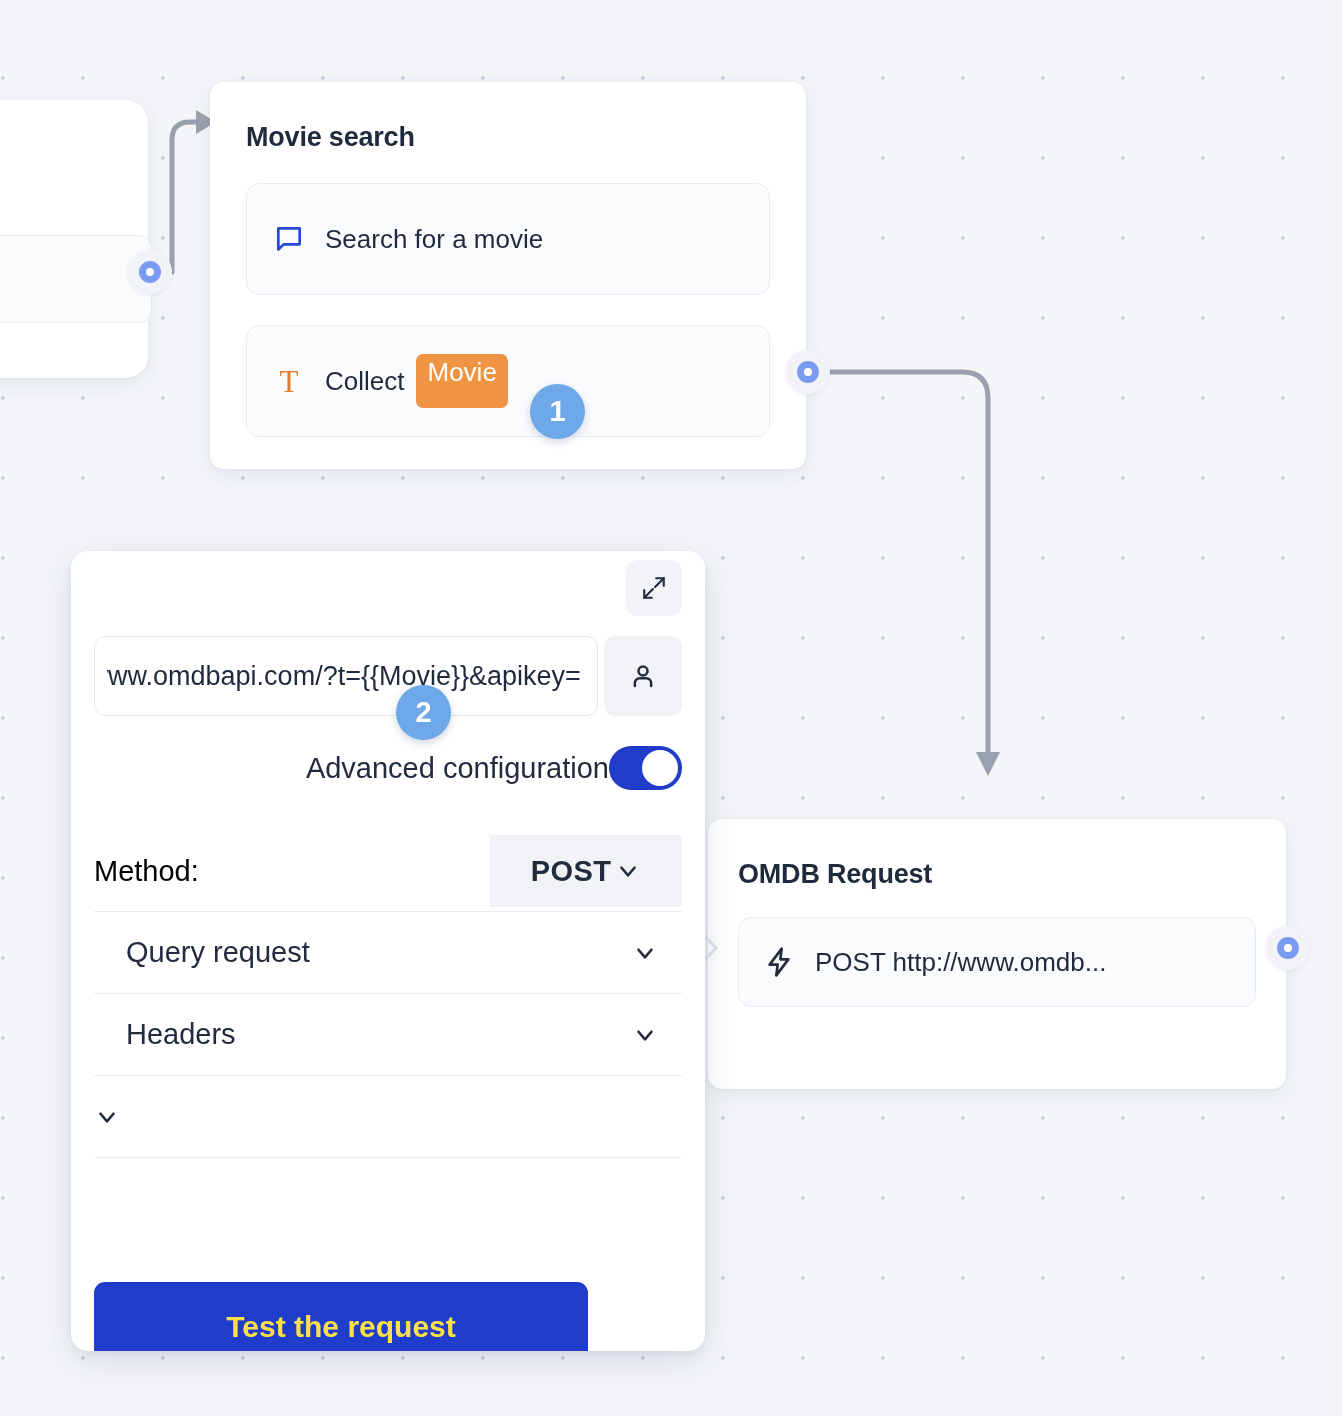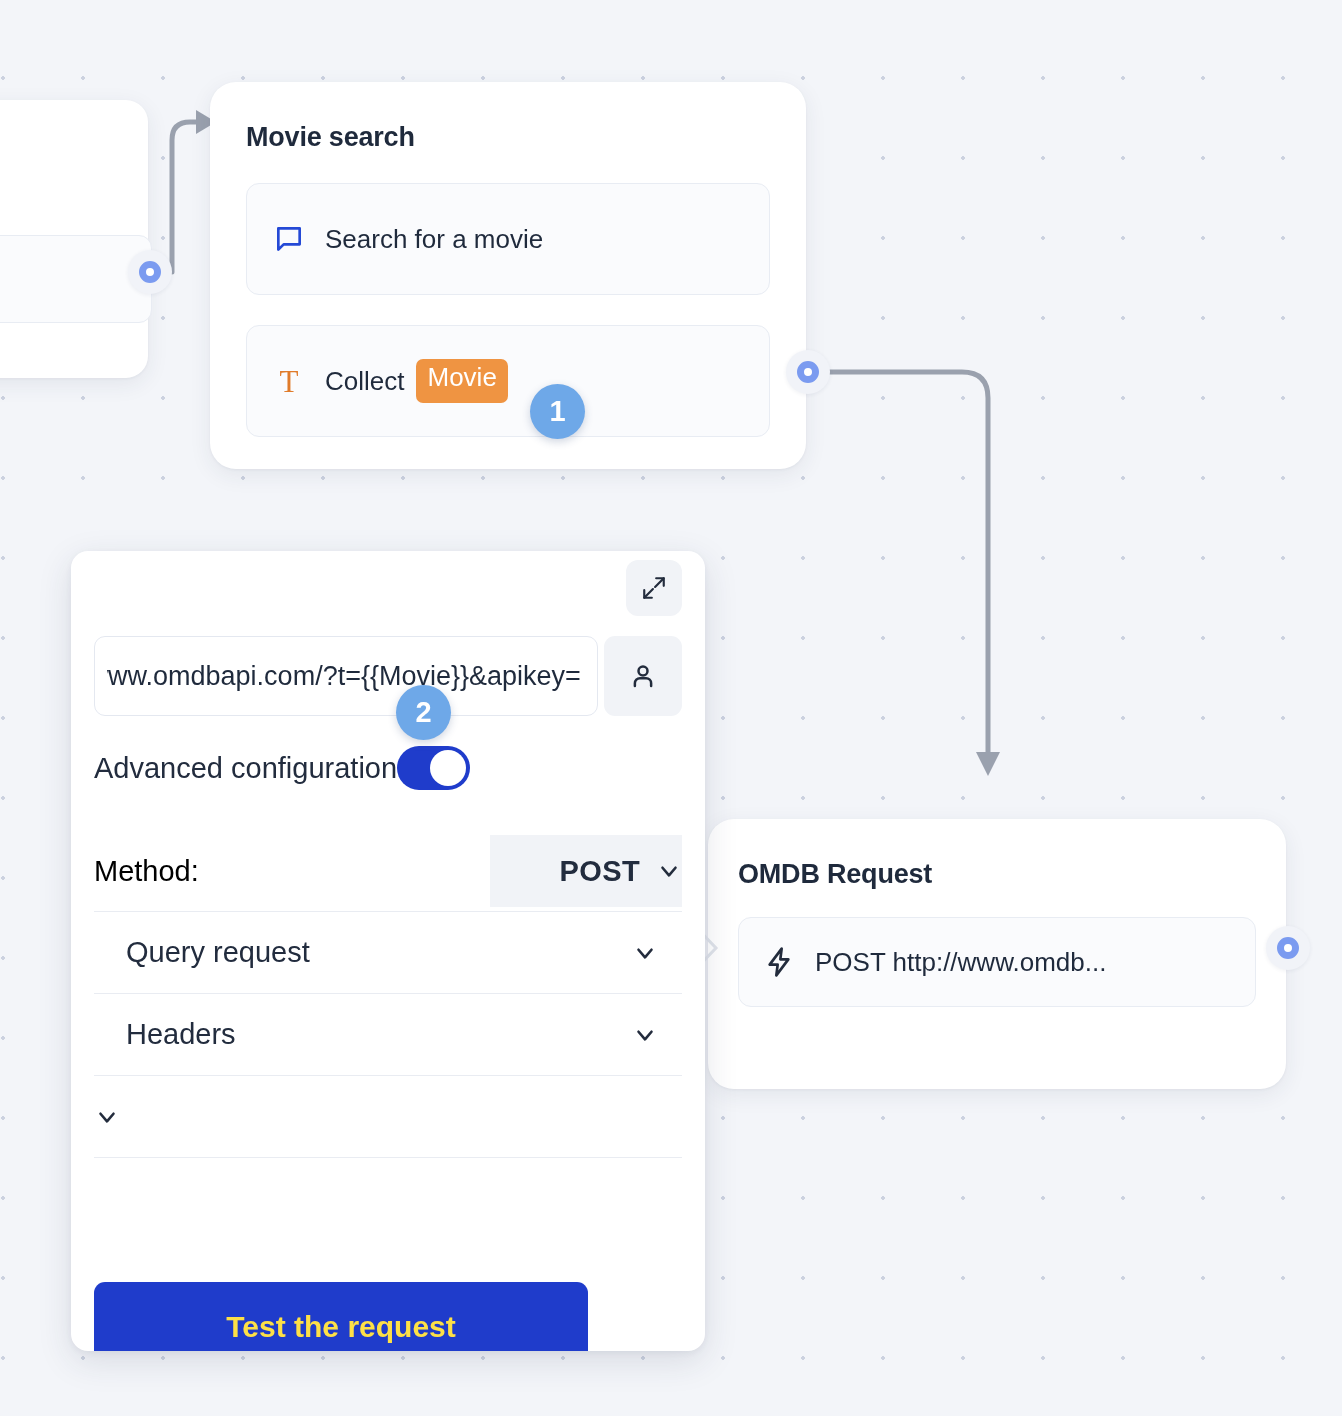--- a/index.html
+++ b/index.html
@@ -25,21 +25,21 @@
     background-image:
       radial-gradient(circle, #ccd2e0 1.6px, rgba(204,210,224,0) 1.9px);
     background-size: 80px 80px;
     background-position: 43px 38px;
   }
 
   
   .node {
     position: absolute;
     background: #ffffff;
-    border-radius: 26px;
+    border-radius: 14px;
     box-shadow: 0 6px 22px rgba(35,48,80,0.08), 0 1px 3px rgba(35,48,80,0.05);
     box-sizing: border-box;
   }
   .node-title {
     font-size: 27px;
     font-weight: 700;
     color: #1f2a3c;
     letter-spacing: -0.2px;
   }
   .node-row {
@@ -100,21 +100,21 @@
   .t-ico {
     width: 32px; margin-right: 20px;
     font-family: "Liberation Serif", serif;
     font-size: 31px; color: #e07b2a; text-align: center; line-height: 1;
   }
   .var-chip {
     display: inline-block;
     background: #ef9442;
     color: #ffffff;
     border-radius: 7px;
-    padding: 3px 11px 10px 11px;
+    padding: 3px 11px 21px 11px;
     margin-left: 12px;
     font-size: 26px;
     line-height: 1.18;
   }
 
   
   #node-omdb {
     left: 708px;
     top: 776px;
     width: 578px;
@@ -213,21 +213,21 @@
     padding: 0 12px;
     outline: none;
     text-indent: -86px;
   }
   #account-btn { width: 78px; height: 80px; border-radius: 11px; position: static; }
 
   #adv-row {
     position: absolute;
     left: 23px; top: 190px;
     width: 588px; height: 54px;
-    display: flex; align-items: center; justify-content: flex-start;
+    display: flex; align-items: center; justify-content: flex-end;
   }
   #adv-label { font-size: 29px; color: #222c3e; }
   .switch {
     width: 73px; height: 44px;
     border-radius: 22px;
     background: #1f3ccb;
     position: relative;
     cursor: pointer;
     flex: 0 0 auto;
   }
@@ -244,22 +244,22 @@
     left: 23px; top: 284px;
     width: 588px; height: 72px;
     display: flex; align-items: center; justify-content: space-between;
   }
   #method-label { font-size: 29px; color: #000000; }
   #method-select {
     height: 72px;
     min-width: 192px;
     background: #f1f3f7;
     border-radius: 0;
-    display: flex; align-items: center; justify-content: flex-end;
-    gap: 16px;
+    display: flex; align-items: center; justify-content: center;
+    gap: 4px;
     cursor: pointer;
   }
   #method-value { font-size: 29px; font-weight: 700; color: #222c3e; letter-spacing: 0.4px; }
 
   #sections {
     position: absolute;
     left: 23px; top: 360px;
     width: 588px;
   }
   .section-row {

